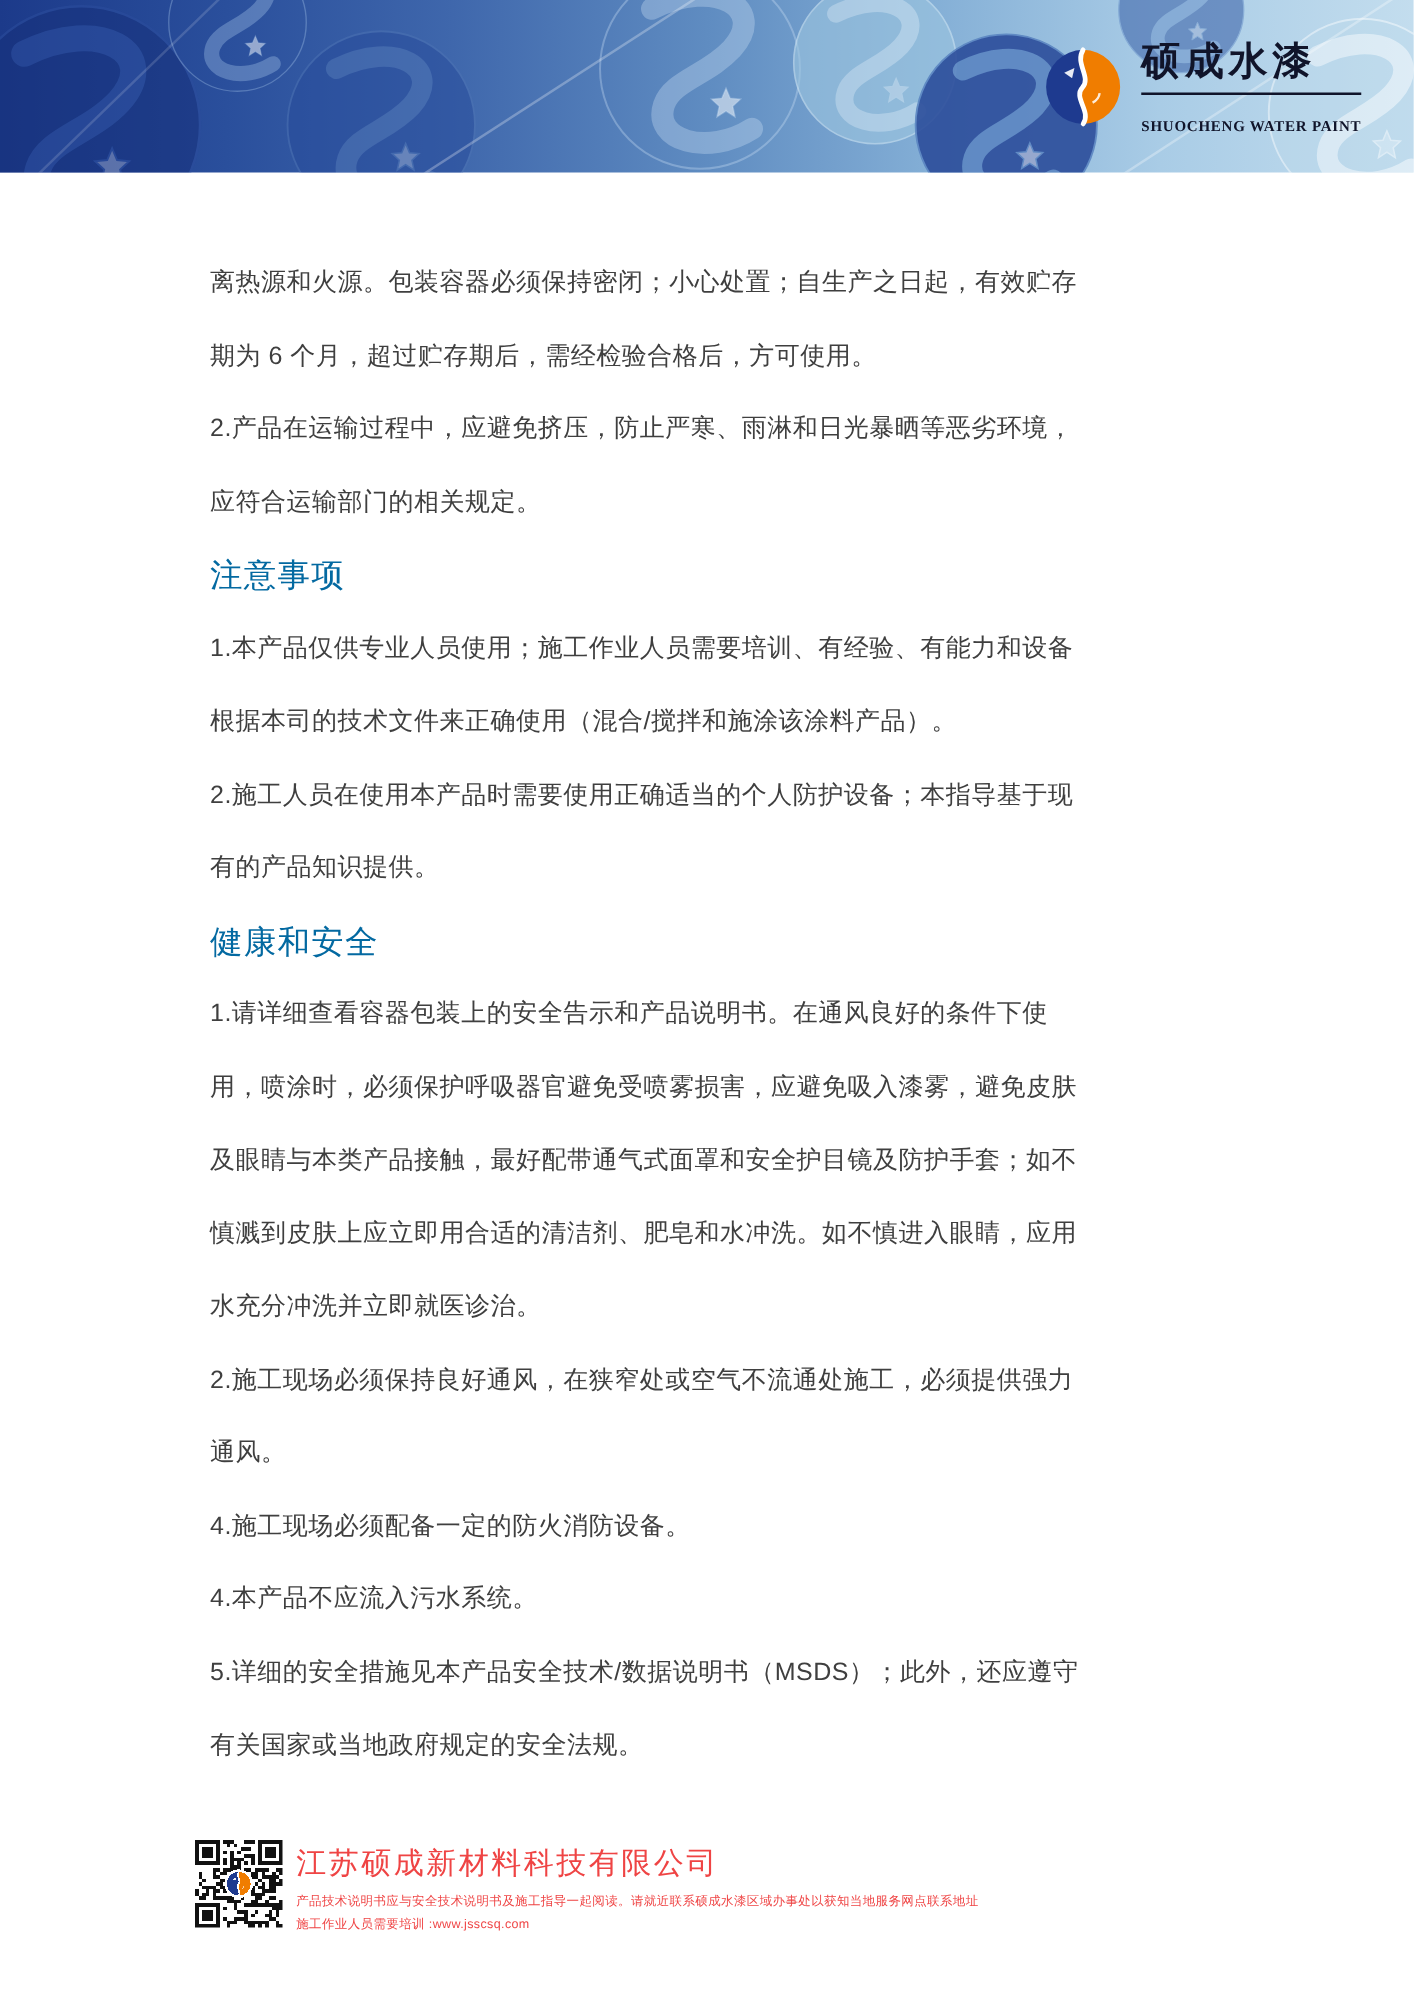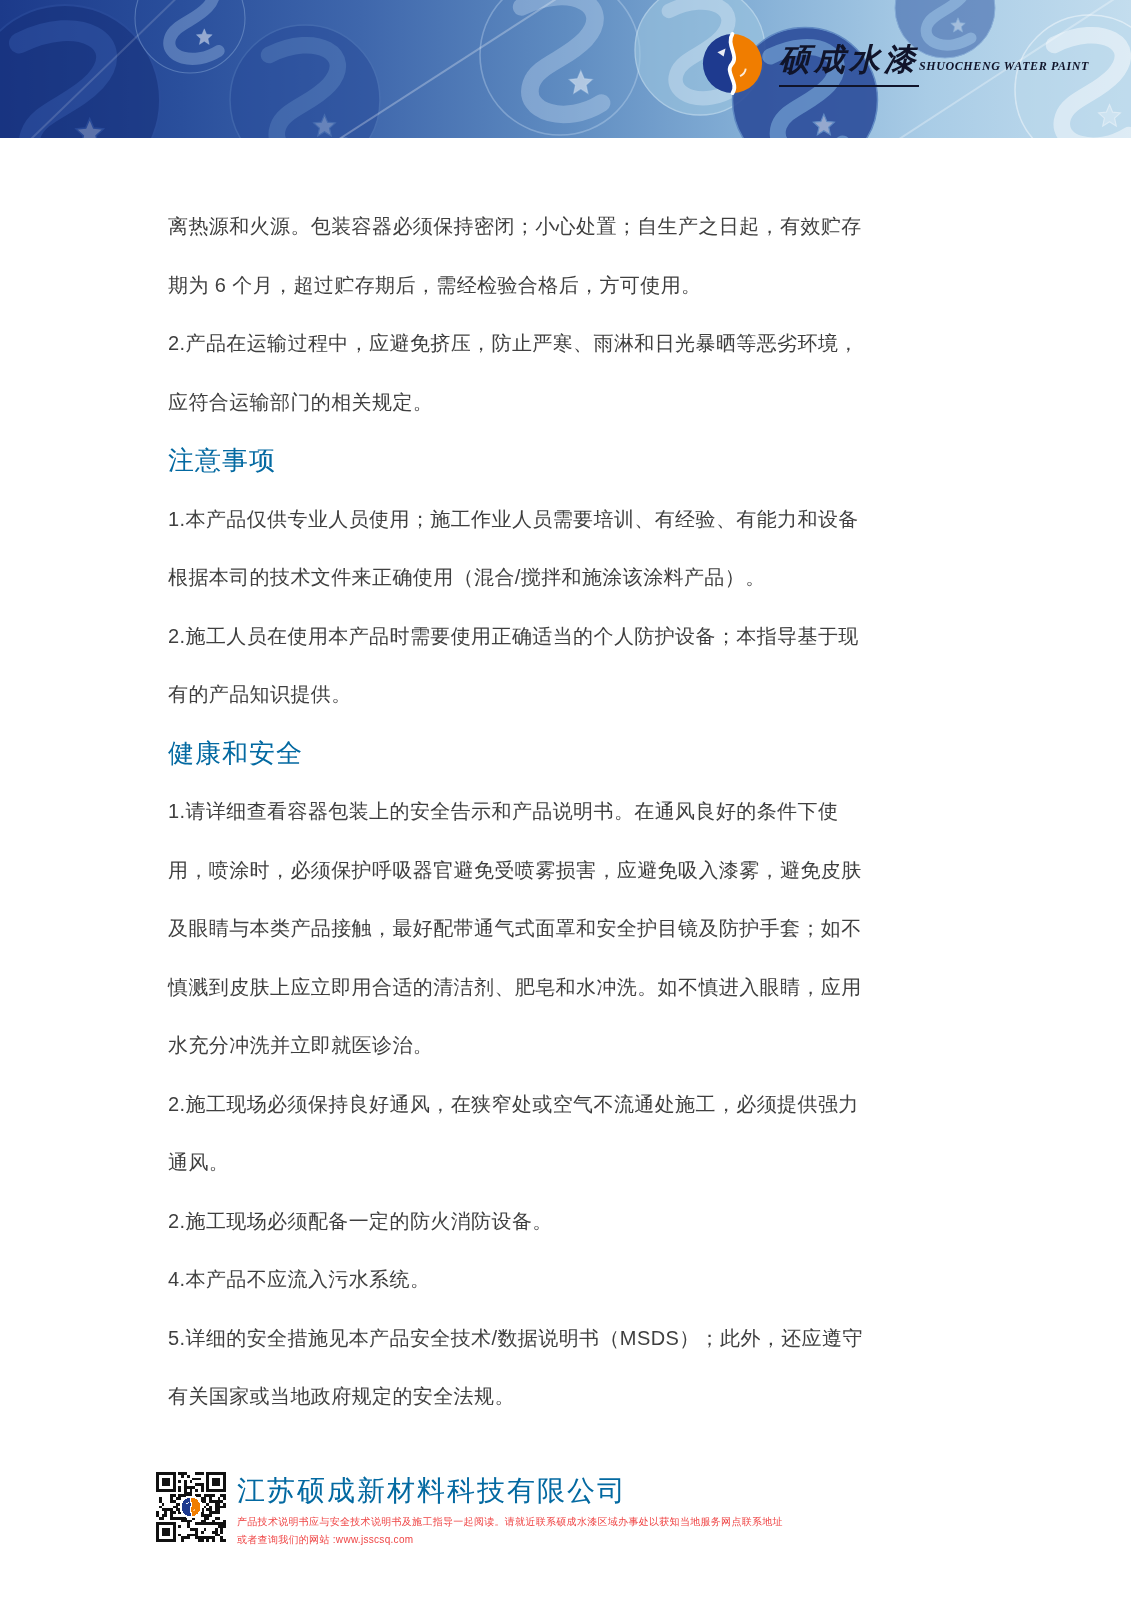--- a/index.html
+++ b/index.html
@@ -16,21 +16,21 @@
     position:relative; width:1131px; height:138px;
     background:linear-gradient(90deg,#1c3a8a 0%,#2a4f9c 16%,#3f67ac 32%,#5f8cc1 50%,#84afd6 66%,#a9cce6 82%,#c3ddee 100%);
     overflow:hidden;
   }
   header svg.deco { position:absolute; left:0; top:0; }
   .logo {
     position:absolute; right:42px; top:30px;
     display:flex; align-items:center; gap:15px;
   }
   .logo .mark { width:63px; height:67px; }
-  .brand-text { display:flex; flex-direction:row;font-style:italic; }
+  .brand-text { display:flex; flex-direction:column; }
   .brand-cn {
     font-family:"Liberation Serif","DejaVu Serif",serif;
     font-size:31px; font-weight:700; color:#10142a;
     letter-spacing:4px; line-height:38px; white-space:nowrap;
     border-bottom:2px solid #10142a; padding-bottom:6px;
   }
   .brand-en {
     font-family:"Liberation Serif","DejaVu Serif",serif;
     font-size:12px; font-weight:700; color:#10142a;
     letter-spacing:0.6px; margin-top:18px; white-space:nowrap;
@@ -51,21 +51,21 @@
   }
 
   
   footer {
     margin-top:46px; padding-left:156px;
     display:flex; align-items:flex-start;
   }
   #qr { width:70px; height:70px; flex:0 0 auto; }
   .fo-text { margin-left:11px; padding-top:4px; }
   .company {
-    font-size:28px; color:#0369a1; letter-spacing:2px;
+    font-size:24px; color:#ef4444; letter-spacing:2px;
     line-height:30px; margin-bottom:7px; white-space:nowrap;
   }
   .note {
     font-size:10px; color:#ef4444; letter-spacing:0.3px;
     line-height:18.5px; white-space:nowrap;
   }
   .hiddefs { position:absolute; width:0; height:0; overflow:hidden; }
 </style>
 </head>
 <body>
@@ -132,21 +132,21 @@
   <p>离热源和火源。包装容器必须保持密闭；小心处置；自生产之日起，有效贮存期为 6 个月，超过贮存期后，需经检验合格后，方可使用。</p>
   <p>2.产品在运输过程中，应避免挤压，防止严寒、雨淋和日光暴晒等恶劣环境，应符合运输部门的相关规定。</p>
 
   <h2>注意事项</h2>
   <p>1.本产品仅供专业人员使用；施工作业人员需要培训、有经验、有能力和设备根据本司的技术文件来正确使用（混合/搅拌和施涂该涂料产品）。</p>
   <p>2.施工人员在使用本产品时需要使用正确适当的个人防护设备；本指导基于现有的产品知识提供。</p>
 
   <h2>健康和安全</h2>
   <p>1.请详细查看容器包装上的安全告示和产品说明书。在通风良好的条件下使用，喷涂时，必须保护呼吸器官避免受喷雾损害，应避免吸入漆雾，避免皮肤及眼睛与本类产品接触，最好配带通气式面罩和安全护目镜及防护手套；如不慎溅到皮肤上应立即用合适的清洁剂、肥皂和水冲洗。如不慎进入眼睛，应用水充分冲洗并立即就医诊治。</p>
   <p>2.施工现场必须保持良好通风，在狭窄处或空气不流通处施工，必须提供强力通风。</p>
-  <p>2.施工现场必须配备一定的防火消防设备。</p>
+  <p>4.施工现场必须配备一定的防火消防设备。</p>
   <p>4.本产品不应流入污水系统。</p>
   <p>5.详细的安全措施见本产品安全技术/数据说明书（MSDS）；此外，还应遵守有关国家或当地政府规定的安全法规。</p>
 </main>
 
 <footer>
   <svg id="qr" viewBox="0 0 25 25" shape-rendering="crispEdges">
     <rect x="0" y="0" width="25" height="25" fill="#ffffff"></rect>
     <g id="qr-random" fill="#111111">
         <rect x="8" y="0" width="1" height="1"></rect>
         <rect x="9" y="0" width="1" height="1"></rect>
@@ -346,15 +346,15 @@
         <rect x="6" y="12" width="1" height="1"></rect>
         <rect x="6" y="14" width="1" height="1"></rect>
         <rect x="6" y="16" width="1" height="1"></rect>
     </g>
     <circle cx="12.5" cy="12.5" r="4.1" fill="#ffffff"></circle>
     <use href="#logo-mark" transform="translate(8.9,8.9) scale(0.072)"></use>
   </svg>
   <div class="fo-text">
     <div class="company">江苏硕成新材料科技有限公司</div>
     <div class="note">产品技术说明书应与安全技术说明书及施工指导一起阅读。请就近联系硕成水漆区域办事处以获知当地服务网点联系地址</div>
-    <div class="note">或者查询我们的网站 :www.jsscsq.com</div>
+    <div class="note">施工作业人员需要培训 :www.jsscsq.com</div>
   </div>
 </footer>
 
 </body></html>

